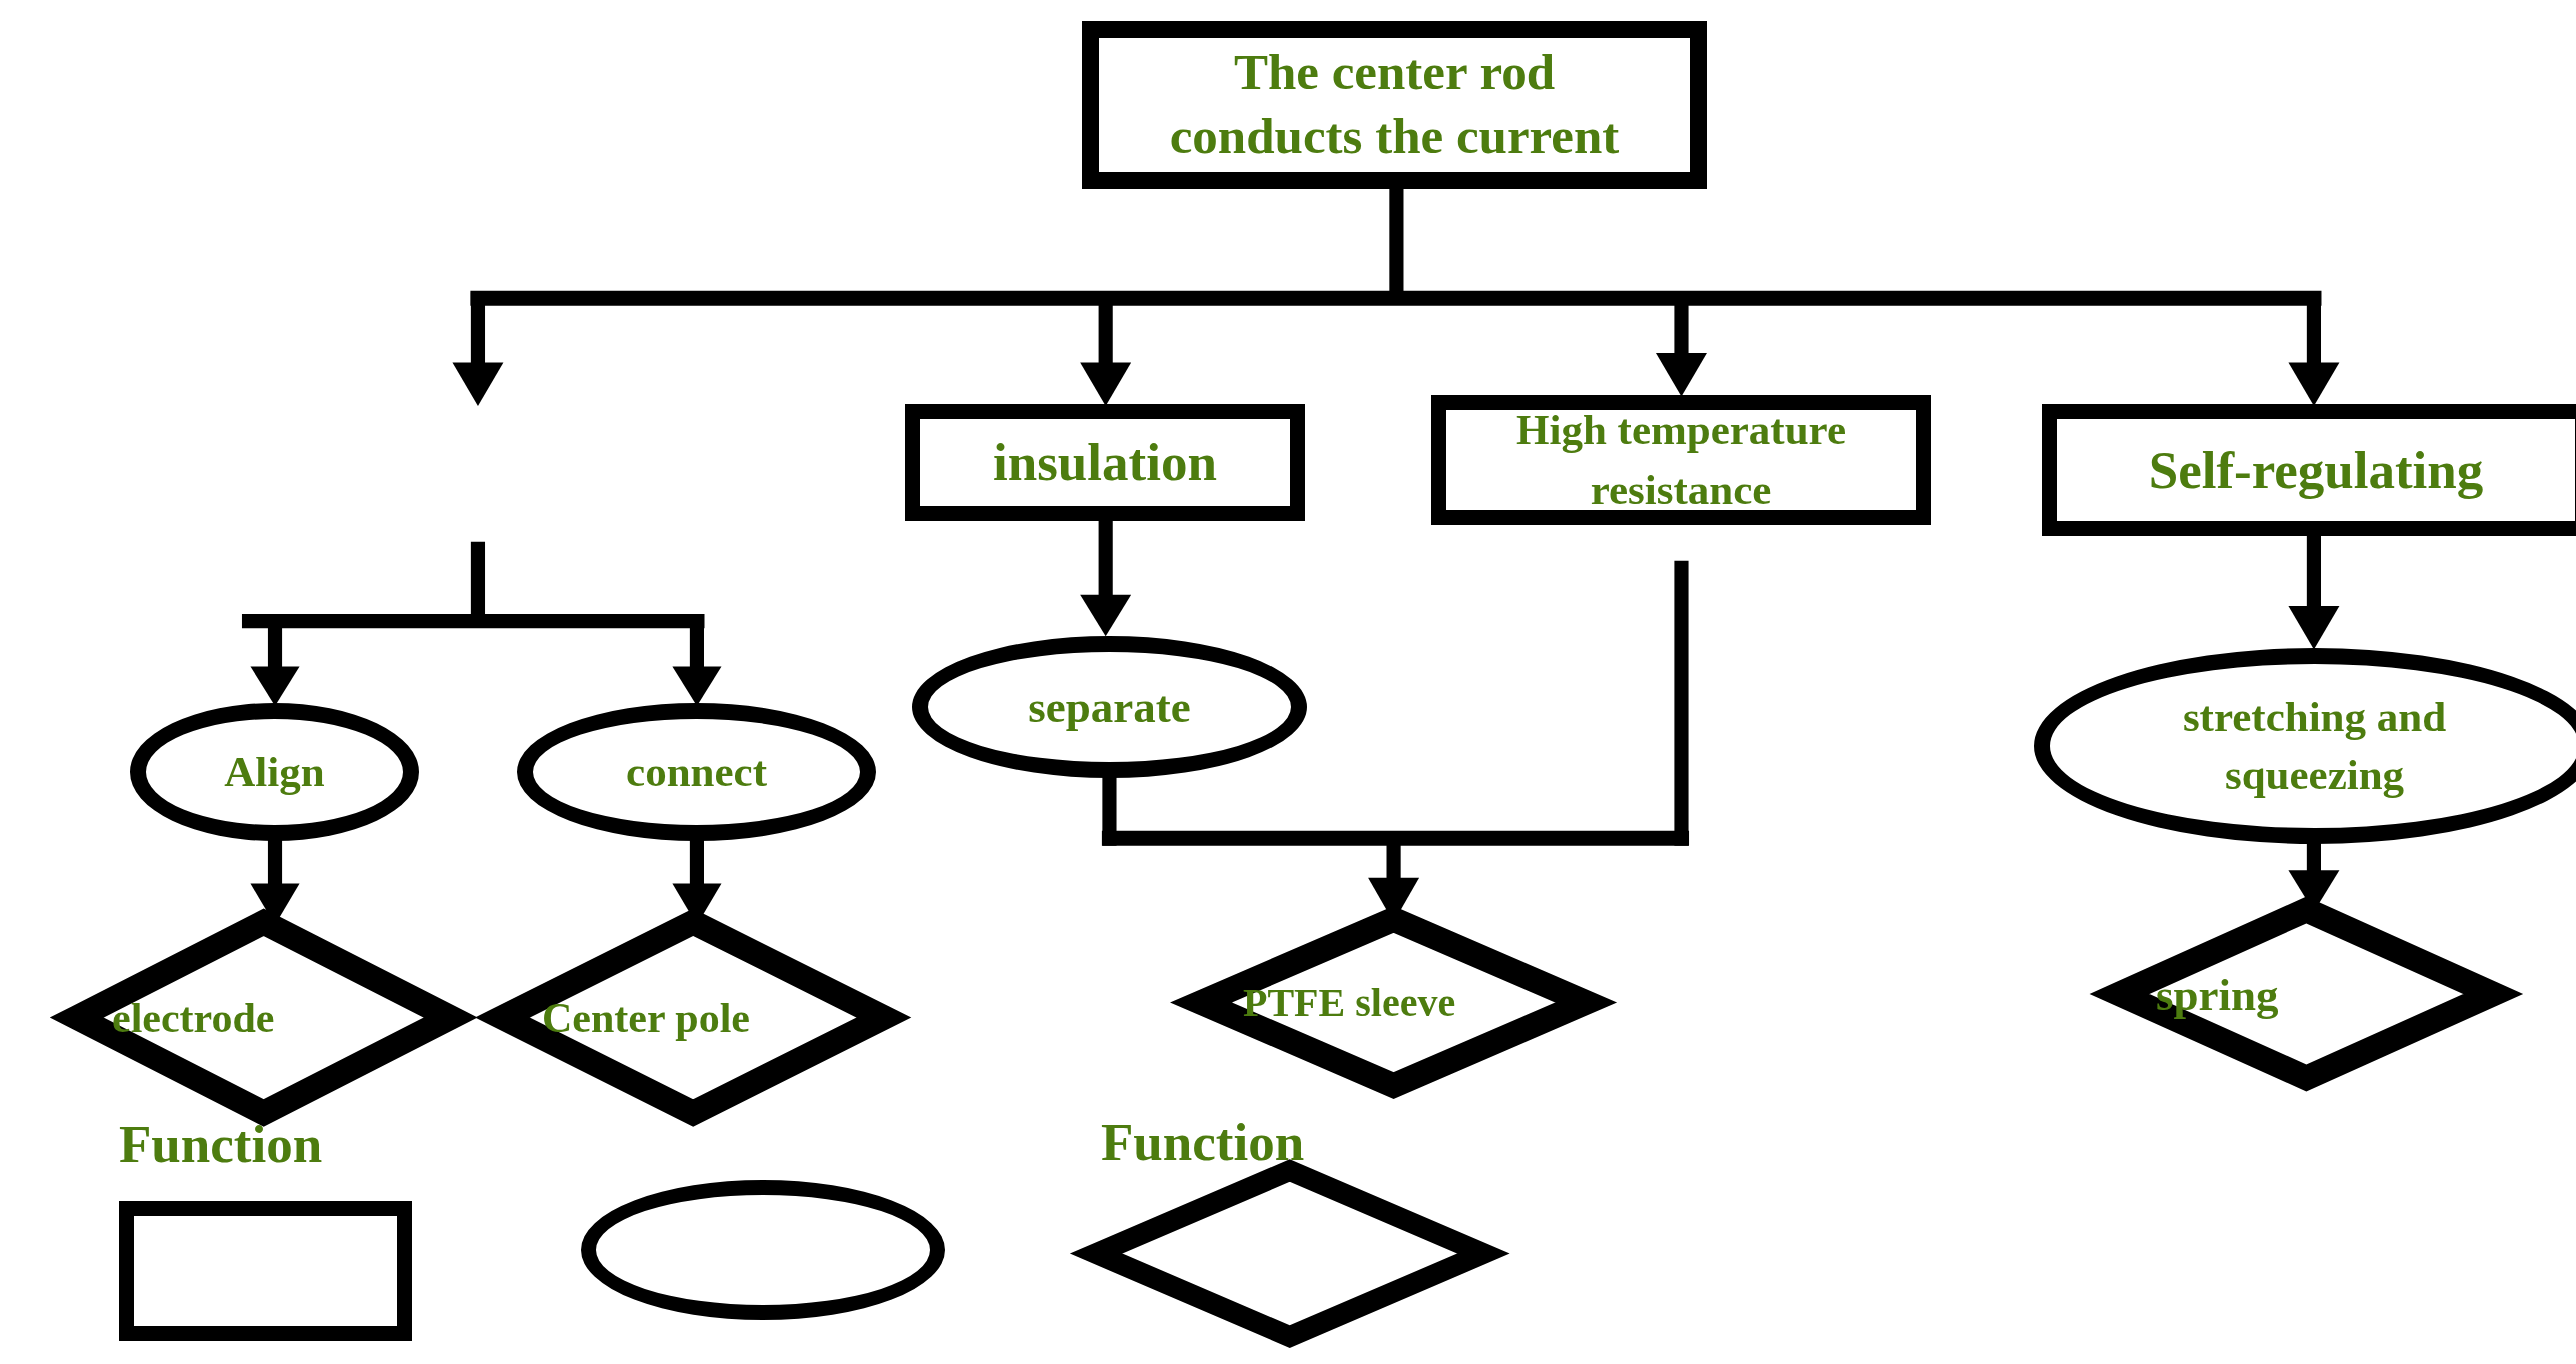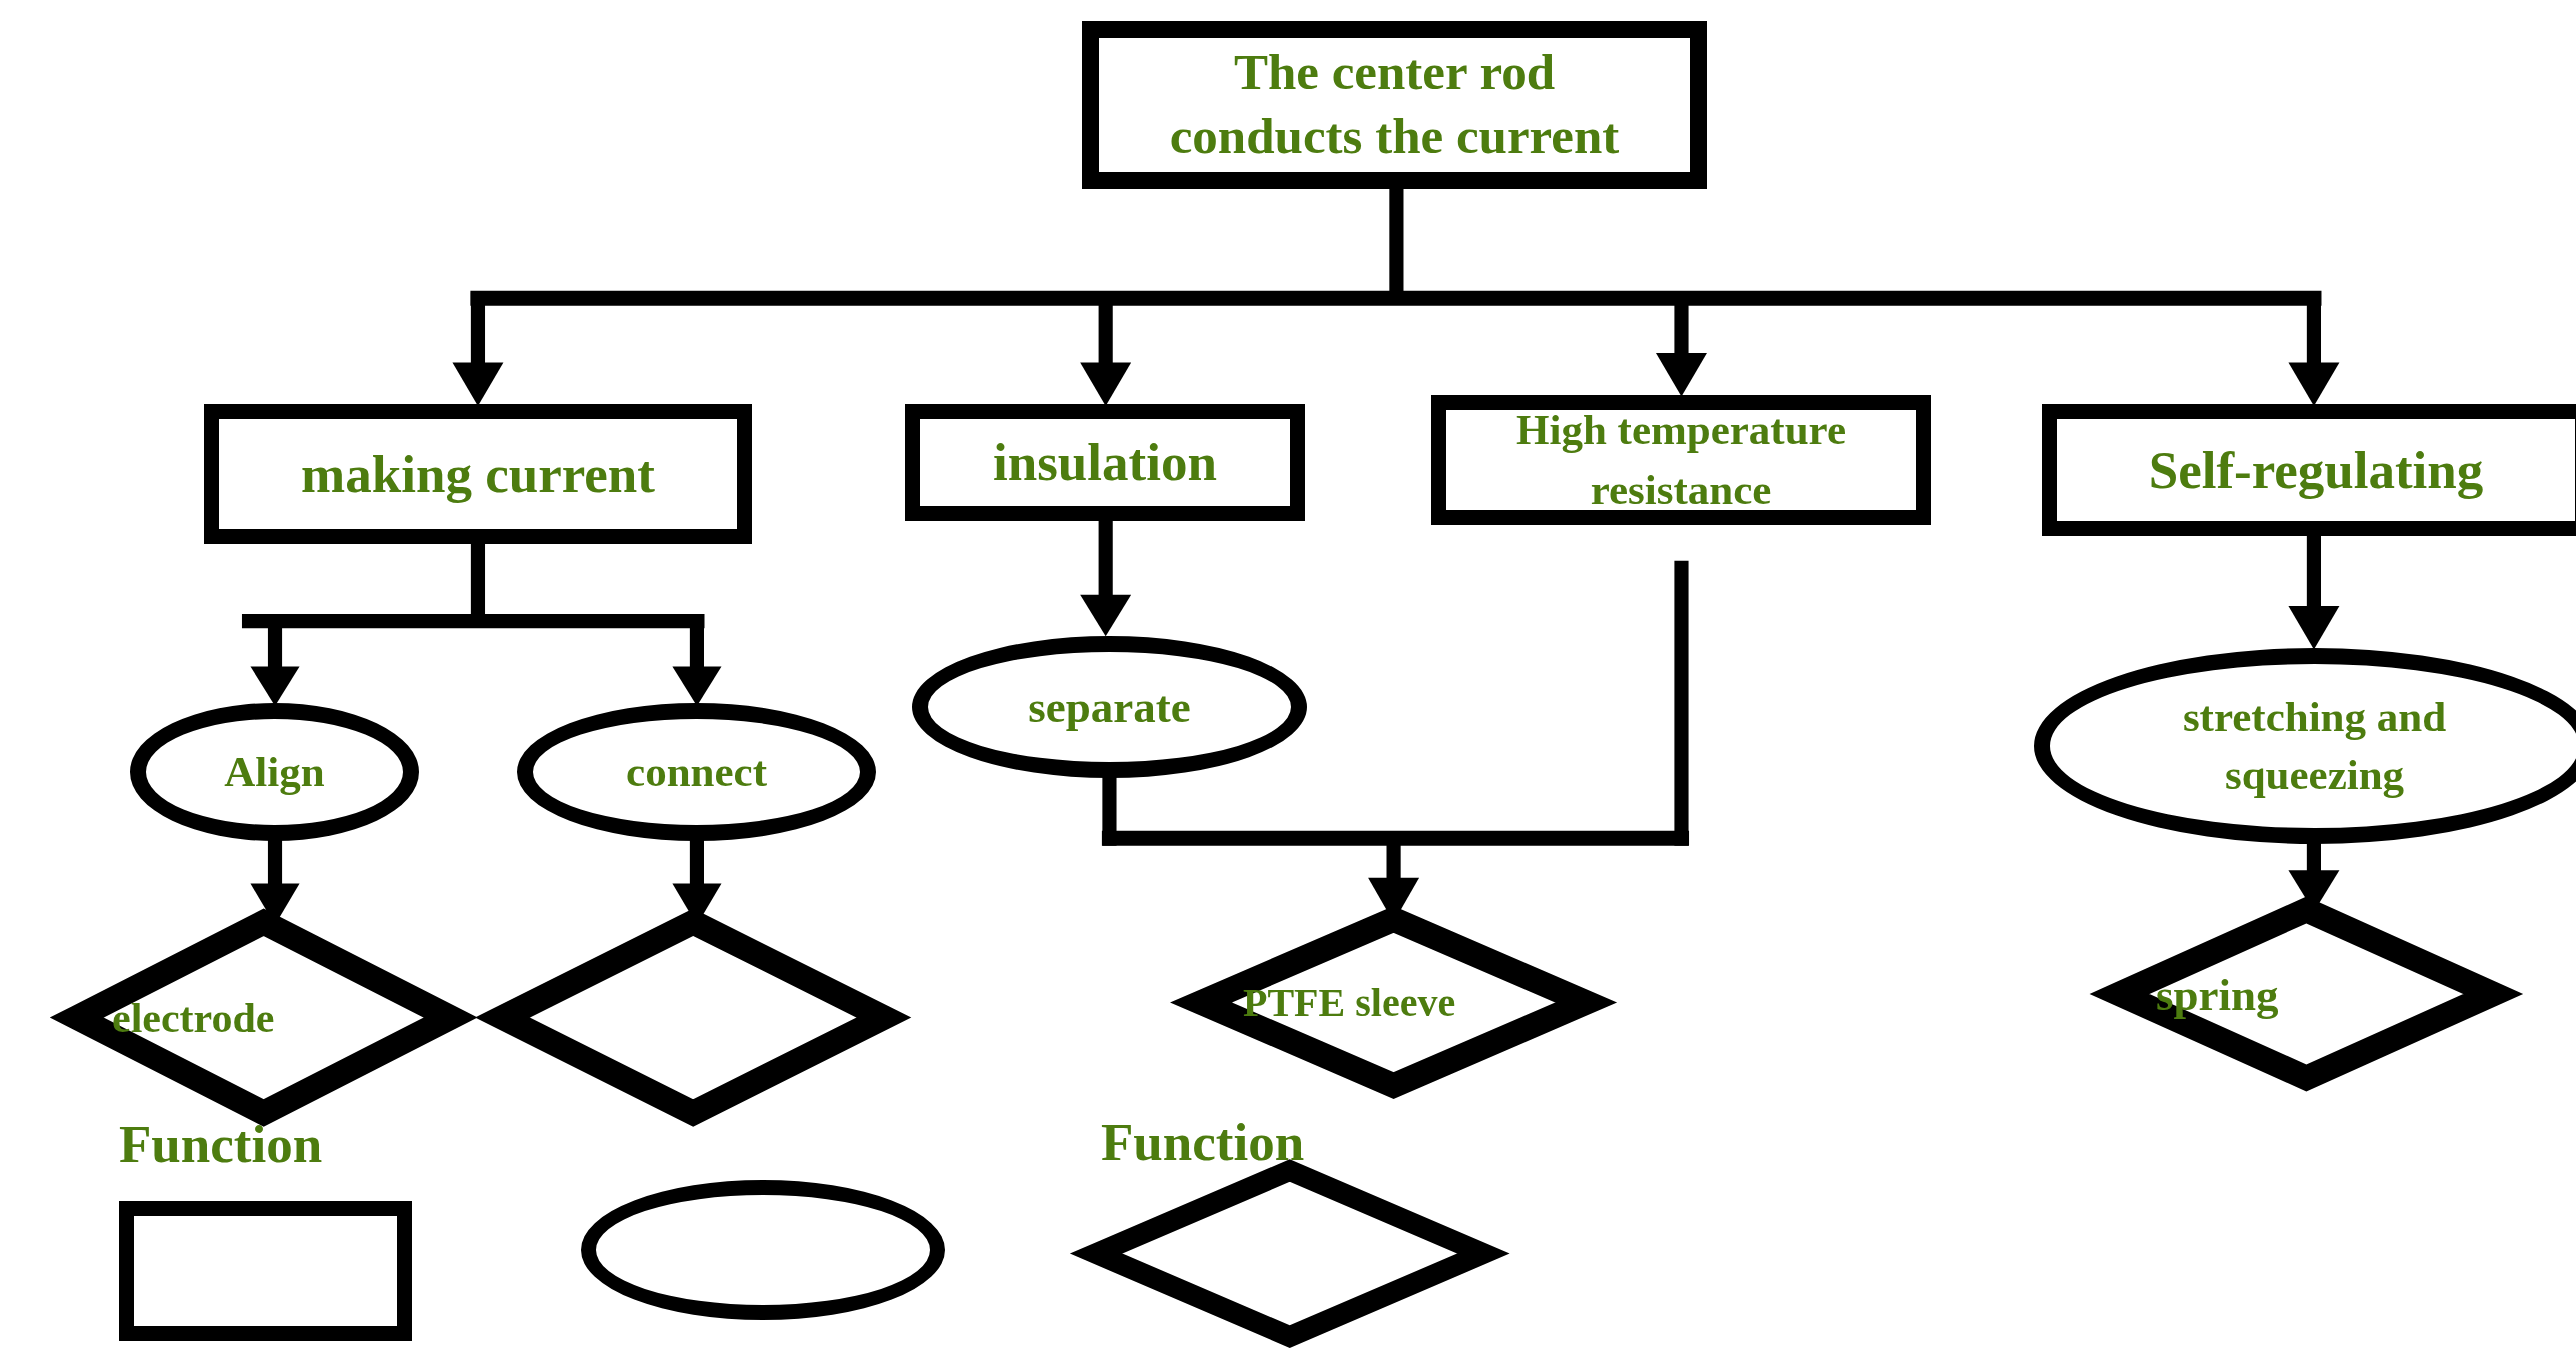--- a/index.html
+++ b/index.html
@@ -76,23 +76,20 @@
       <polygon points="2194,1053 2392,964 2590,1053 2392,1142"></polygon>
       <polygon stroke-width="22" points="1110,1328 1315,1240 1520,1328 1315,1416"></polygon>
     </g>
   </svg>
 
   <div class="node rootbox" style="left:1034px; top:21px; width:625px; height:168px; font-size:51px;">
     <span>The center rod
 conducts the current</span>
   </div>
 
-  <div class="node box" style="left:156px; top:404px; width:548px; height:140px; font-size:53px;">
-    <span>making current</span>
-  </div>
 
   <div class="node box" style="left:857px; top:404px; width:400px; height:117px; font-size:53px;">
     <span>insulation</span>
   </div>
 
   <div class="node box" style="left:1383px; top:395px; width:500px; height:130px; font-size:43px; line-height:1.4;">
     <span>High temperature
 resistance</span>
   </div>
 
@@ -114,20 +111,23 @@
 
   <div class="node ellipse" style="left:1986px; top:648px; width:561px; height:196px; font-size:43px; line-height:1.35;">
     <span>stretching and
 squeezing</span>
   </div>
 
   <div class="dlabel" style="left:64px; top:990px; width:302px; height:57px; font-size:42px;">
     <span>electrode</span>
   </div>
 
+  <div class="dlabel" style="left:494px; top:990px; width:302px; height:57px; font-size:42px;">
+    <span>Center pole</span>
+  </div>
 
   <div class="dlabel" style="left:1195px; top:974px; width:302px; height:57px; font-size:40px;">
     <span>PTFE sleeve</span>
   </div>
 
   <div class="dlabel" style="left:2108px; top:966px; width:302px; height:57px; font-size:45px;">
     <span>spring</span>
   </div>
 
   <div class="leglabel" style="left:71px; top:1118px; width:293px; height:53px; font-size:53px;">

